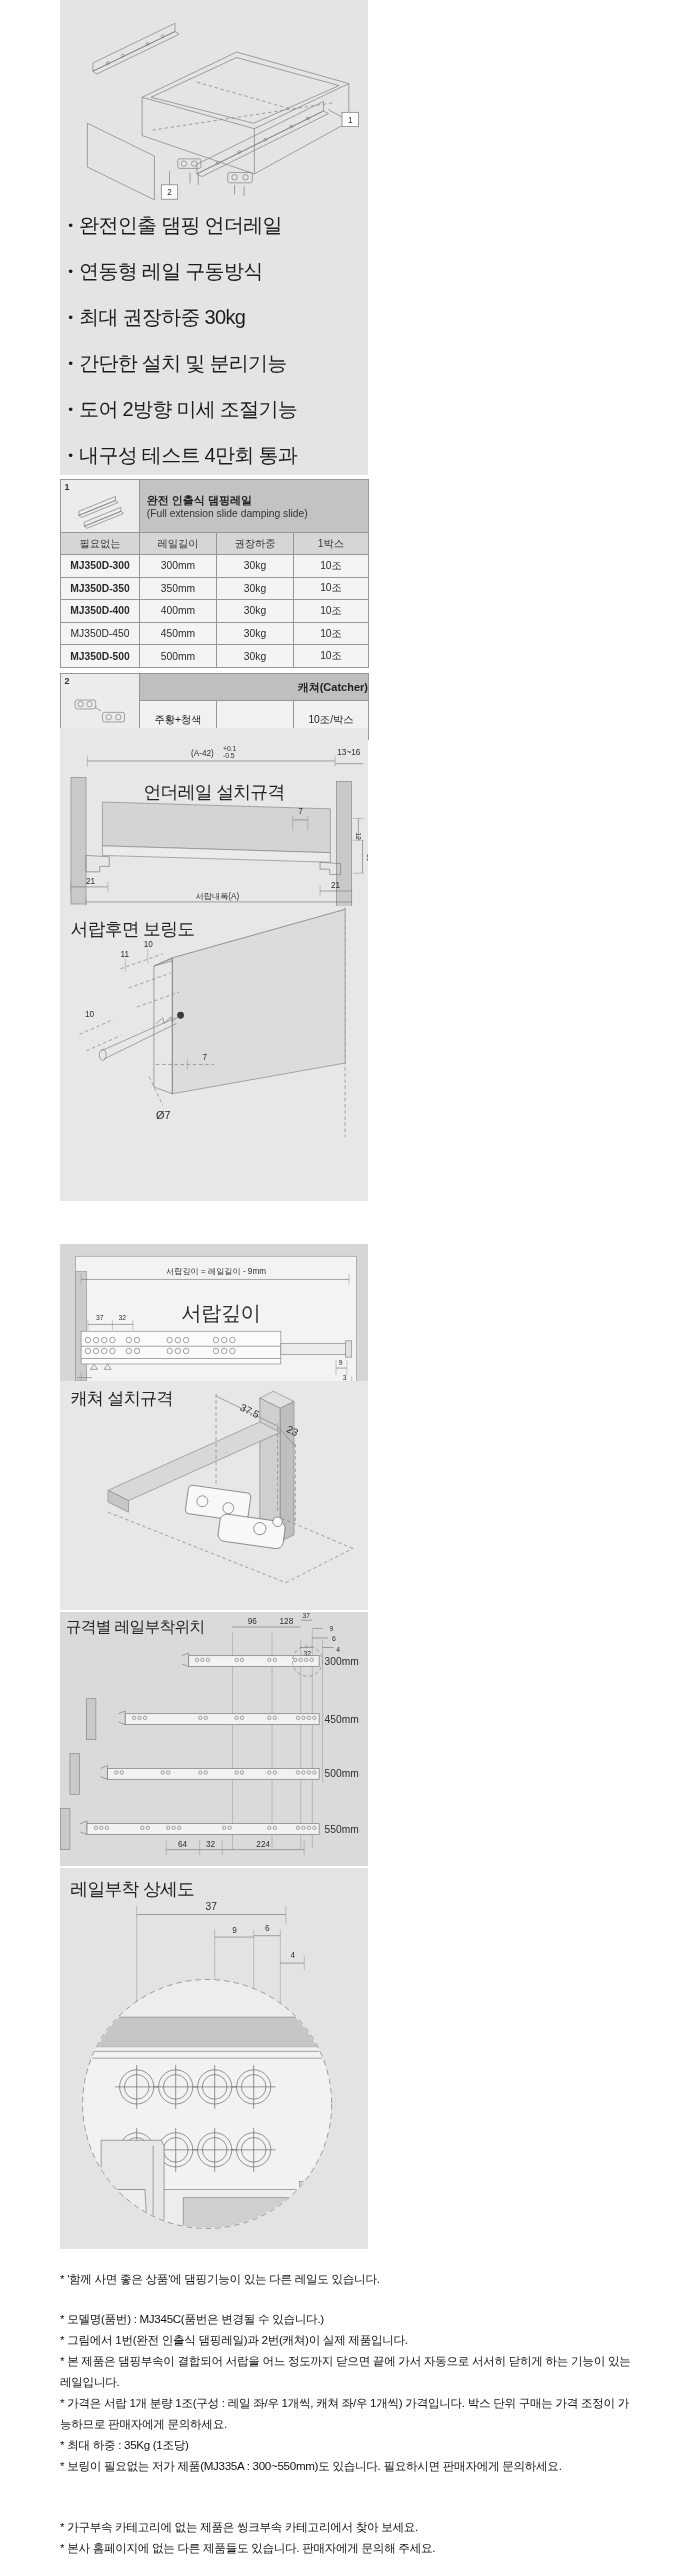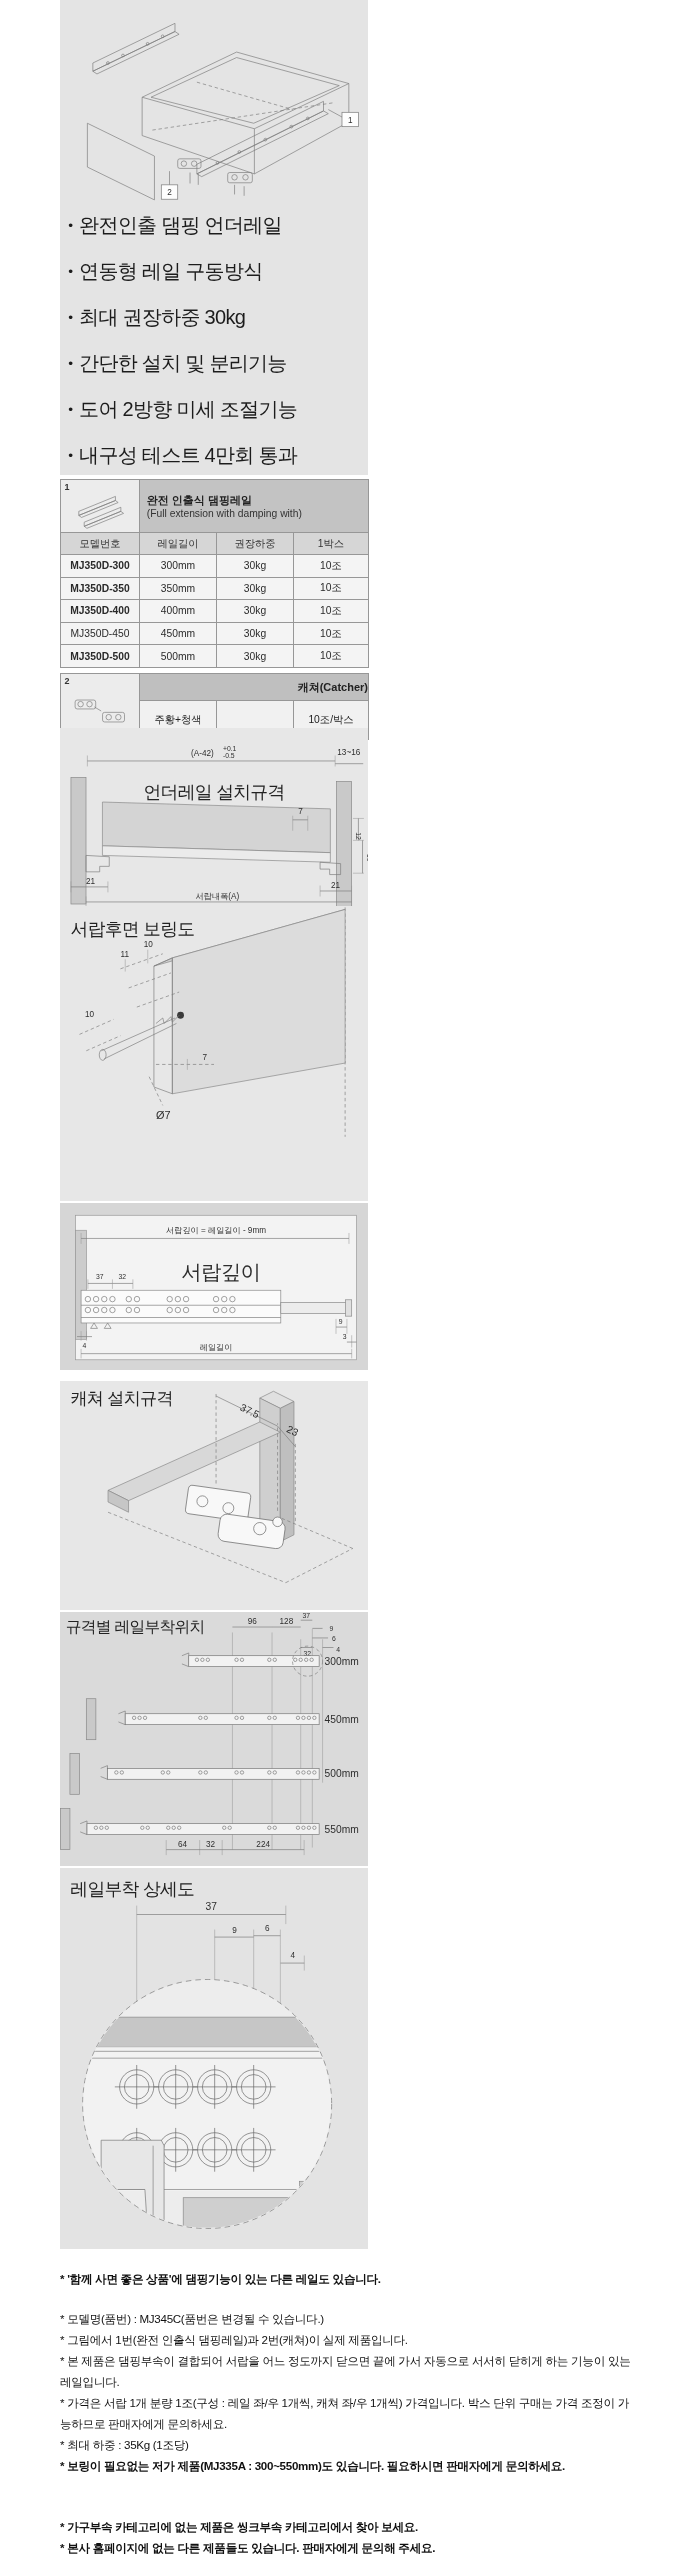--- a/index.html
+++ b/index.html
@@ -31,37 +31,37 @@
   
   #catcher-table { top:673px; }
   #catcher-table .cell-icon { height:53px; }
   .cell-ctitle { background:#bfbfbf; text-align:right; padding-left:6.8px; font-weight:bold; font-size:11px; height:27px; }
   .ct-row td { height:39px; background:#f1f1f1; font-size:10.3px;margin-top:15px; }
   .ct-empty { background:#cfcfcf; }
 
   
   #underrail   { top:728px; height:185px; background:#e7e7e7; }
   #boring      { top:906px; height:295px; background:#e7e7e7; }
-  #depth       { top:1203px; height:167px; background:#d6d6d6; }
+  #depth       { top:1244px; height:167px; background:#d6d6d6; }
   #catcherinst { top:1381px; height:229px; background:#e7e7e7; }
   #positions   { top:1612px; height:254px; background:#dadada; }
   #detail      { top:1868px; height:381px; background:#e3e3e3; }
   svg { display:block; }
   svg text { fill:#2e2e2e; }
   .dim { font-size:12px; }
   .dimS { font-size:10px; }
   .ttl { font-size:26px; letter-spacing:-1px; fill:#222; }
   .ln { stroke:#7d7d7d; stroke-width:1; fill:none; }
   .lnD { stroke:#7d7d7d; stroke-width:1; fill:none; stroke-dasharray:5 4; }
   .lnT { stroke:#9a9a9a; stroke-width:0.8; fill:none; }
 
   
   #notes { position:absolute; top:2268px; left:60px; width:578px; }
   #notes p { font-size:11.6px; line-height:21px; color:#111; letter-spacing:-0.3px; }
-  #notes p.b { font-weight:bold; }
+  #notes p.b { font-weight:normal; }
   #notes p.gap-after { margin-bottom:19px; }
   #notes p.gap-before { margin-top:40px; }
 </style>
 </head>
 <body>
 
 <div id="page">
 
   <div id="hero-block" class="panel gray">
     <svg width="308" height="202" viewBox="0 0 450 295">
@@ -156,25 +156,25 @@
           <span class="num">1</span>
           <svg width="55" height="38" viewBox="0 0 80 56" style="margin:8.2px auto 0">
             <path class="ln" d="M8,30 L62,8 L62,14 L8,36 Z"></path>
                 <path class="ln" d="M8,36 L62,14 L66,17 L12,39 Z"></path>
             <path class="ln" d="M16,46 L70,24 L70,30 L16,52 Z"></path>
                 <path class="ln" d="M16,52 L70,30 L74,33 L20,55 Z"></path>
           </svg>
         </td>
         <td class="cell-title" colspan="3">
           <span class="t1">완전 인출식 댐핑레일</span>
-          <span class="t2">(Full extension with damping with)</span>
+          <span class="t2">(Full extension slide damping slide)</span>
         </td>
       </tr>
       <tr class="row-colhead">
-        <td>모델번호</td>
+        <td>필요없는</td>
         <td>레일길이</td>
         <td>권장하중</td>
         <td>1박스</td>
       </tr>
       <tr class="row-data">
         <td class="model">MJ350D-300</td>
         <td>300mm</td>
         <td>30kg</td>
         <td>10조</td>
       </tr>

